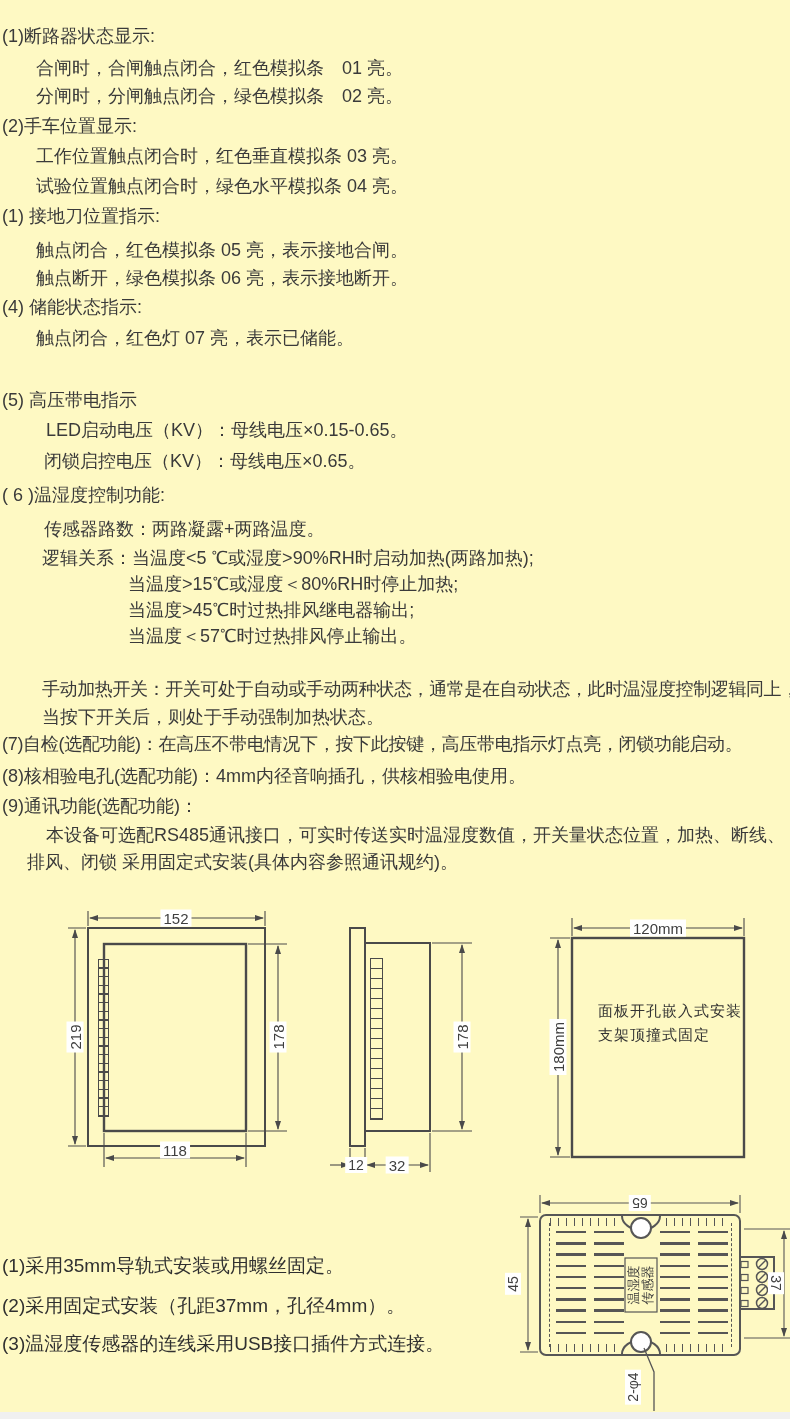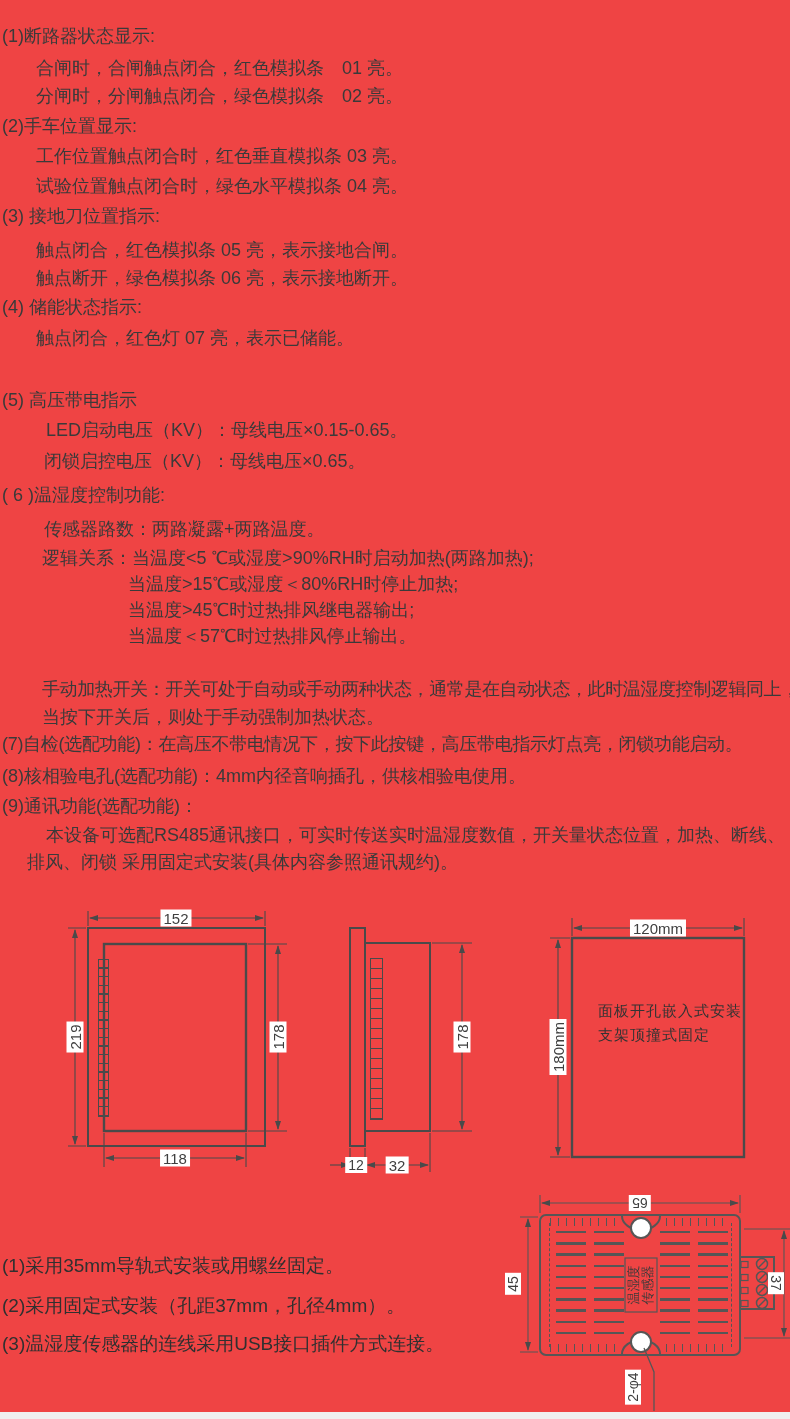--- a/index.html
+++ b/index.html
@@ -1,16 +1,16 @@
 <!DOCTYPE html>
 <html><head>
 <meta charset="utf-8">
 <style>
   html,body{margin:0;padding:0;background:#fff;}
-  .page{position:relative;width:790px;height:1419px;background:#ef4444;overflow:hidden;
+  .page{position:relative;width:790px;height:1419px;background:#fef9c3;overflow:hidden;
         font-family:"Liberation Sans",sans-serif;color:#3a3a3a;}
   .ln{position:absolute;font-size:18px;line-height:22px;white-space:nowrap;}
   .bln{position:absolute;font-size:19px;line-height:26px;white-space:nowrap;color:#303030;}
   .heading{position:absolute;font-size:29px;font-weight:bold;color:#242424;letter-spacing:1px;white-space:nowrap;}
   .dims{position:absolute;left:0;width:790px;}
   .dim{position:absolute;font-size:15px;color:#3f3f3f;background:#fff;padding:0 3px;
        transform:translate(-50%,-50%);white-space:nowrap;}
   .dim.sm{font-size:14px;}
   .dim.rn90{transform:translate(-50%,-50%) rotate(-90deg);}
   .dim.r90{transform:translate(-50%,-50%) rotate(90deg);}
@@ -36,21 +36,21 @@
 <body>
 
 <div class="page">
 
   <div class="ln" style="top:25px;left:2px">(1)断路器状态显示:</div>
   <div class="ln" style="top:57px;left:36px">合闸时，合闸触点闭合，红色模拟条　01 亮。</div>
   <div class="ln" style="top:85px;left:36px">分闸时，分闸触点闭合，绿色模拟条　02 亮。</div>
   <div class="ln" style="top:115px;left:2px">(2)手车位置显示:</div>
   <div class="ln" style="top:145px;left:36px">工作位置触点闭合时，红色垂直模拟条 03 亮。</div>
   <div class="ln" style="top:175px;left:36px">试验位置触点闭合时，绿色水平模拟条 04 亮。</div>
-  <div class="ln" style="top:205px;left:2px">(3) 接地刀位置指示:</div>
+  <div class="ln" style="top:205px;left:2px">(1) 接地刀位置指示:</div>
   <div class="ln" style="top:239px;left:36px">触点闭合，红色模拟条 05 亮，表示接地合闸。</div>
   <div class="ln" style="top:267px;left:36px">触点断开，绿色模拟条 06 亮，表示接地断开。</div>
   <div class="ln" style="top:296px;left:2px">(4) 储能状态指示:</div>
   <div class="ln" style="top:327px;left:36px">触点闭合，红色灯 07 亮，表示已储能。</div>
   <div class="ln" style="top:389px;left:2px">(5) 高压带电指示</div>
   <div class="ln" style="top:419px;left:46px">LED启动电压（KV）：母线电压×0.15-0.65。</div>
   <div class="ln" style="top:450px;left:44px">闭锁启控电压（KV）：母线电压×0.65。</div>
   <div class="ln" style="top:484px;left:2px">( 6 )温湿度控制功能:</div>
   <div class="ln" style="top:518px;left:44px">传感器路数：两路凝露+两路温度。</div>
   <div class="ln" style="top:547px;left:42px">逻辑关系：当温度&lt;5 ℃或湿度&gt;90%RH时启动加热(两路加热);</div>
@@ -104,21 +104,21 @@
         </g>
       </g>
     </svg>
 
     <div class="ledstrip" style="left:98px;top:69px;width:9px;height:156px"></div>
     <div class="ledstrip side" style="left:370px;top:68px;width:11px;height:160px"></div>
 
     <span class="dim" style="left:176px;top:28px">152</span>
     <span class="dim rn90" style="left:75px;top:147px">219</span>
     <span class="dim rn90" style="left:278px;top:147px">178</span>
-    <span class="dim" style="left:175px;top:268px">118</span>
+    <span class="dim" style="left:175px;top:260px">118</span>
     <span class="dim rn90" style="left:462px;top:147px">178</span>
     <span class="dim sm" style="left:356px;top:275px">12</span>
     <span class="dim" style="left:397px;top:275px">32</span>
     <span class="dim" style="left:658px;top:38px">120mm</span>
     <span class="dim rn90" style="left:558px;top:157px">180mm</span>
 
     <div class="note" style="left:598px;top:112px">面板开孔嵌入式安装</div>
     <div class="note" style="left:598px;top:136px">支架顶撞式固定</div>
   </div>
 

